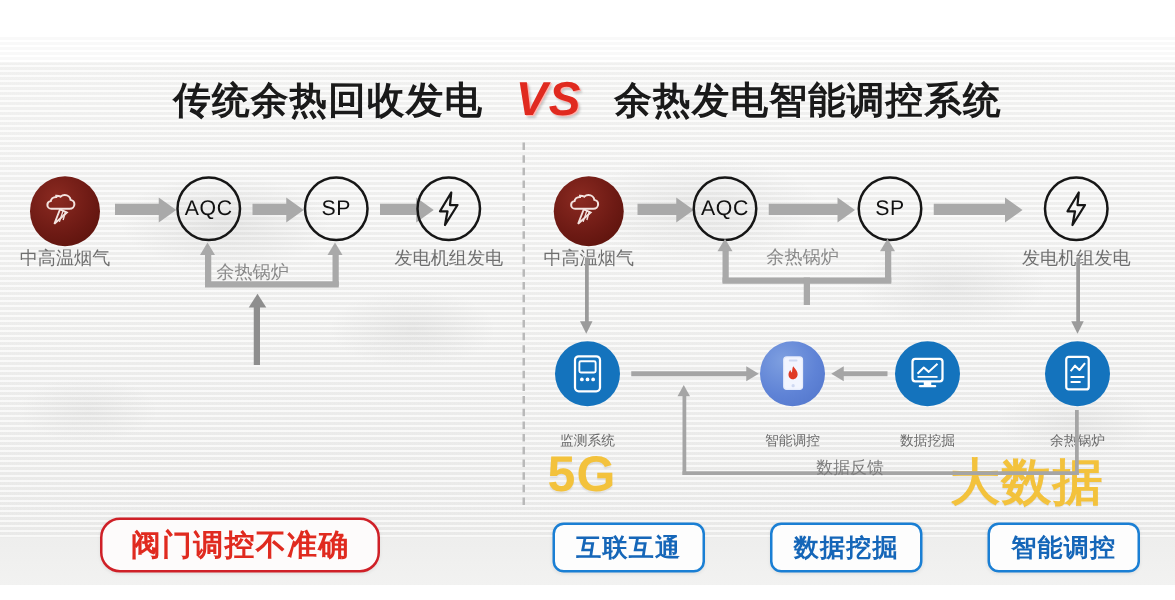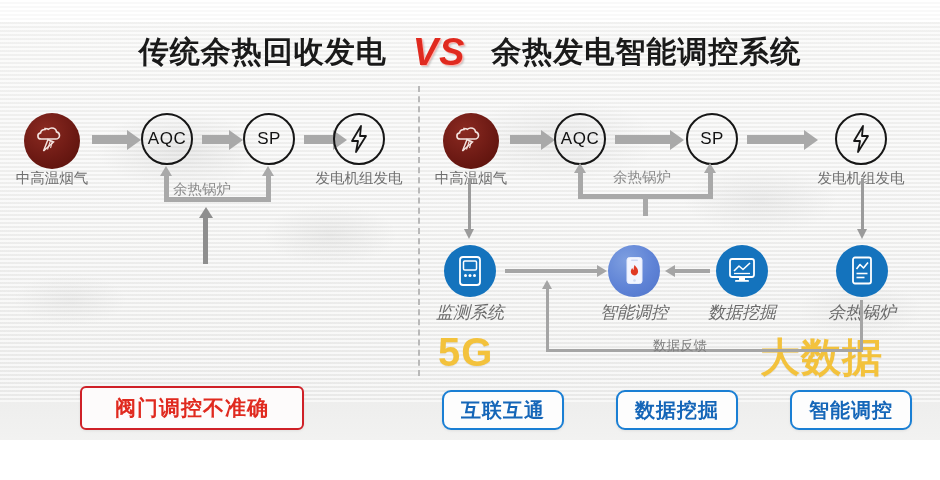--- a/index.html
+++ b/index.html
@@ -6,20 +6,21 @@
   html, body {
     width: 940px; height: 480px;
     font-family: "Liberation Sans", "DejaVu Sans", sans-serif;
     overflow: hidden;
   }
   #stage {
     position: relative;
     width: 940px; height: 440px;
     background: linear-gradient(180deg,#f7f7f6 0%,#f4f4f3 40%,#eeeeed 100%);
     overflow: hidden;
+    margin-top: 28px;
   }
   
   .bg-map {
     position: absolute; inset: 0;
     background:
       radial-gradient(ellipse 120px 55px at 180px 150px, rgba(150,150,150,.16), transparent 70%),
       radial-gradient(ellipse 95px 45px at 330px 235px, rgba(150,150,150,.13), transparent 70%),
       radial-gradient(ellipse 140px 60px at 560px 140px, rgba(150,150,150,.13), transparent 70%),
       radial-gradient(ellipse 110px 50px at 760px 200px, rgba(150,150,150,.12), transparent 70%),
       radial-gradient(ellipse 90px 40px at 860px 310px, rgba(150,150,150,.10), transparent 70%),
@@ -147,22 +148,22 @@
   
   .blue-circle {
     width:52px; height:52px; border-radius:50%;
     background:#1473bd;
     display:flex; align-items:center; justify-content:center;
   }
   .blue-circle.soft {
     background: radial-gradient(circle at 35% 30%, #7e9fe0 0%, #5f83d6 55%, #4f73c9 100%);
   }
   .blue-label {
-    position:absolute; top:56px; left:50%; transform:translateX(-50%);
-    font-size:17px; color:#6b6b6b; white-space:nowrap;font-style:italic;
+    position:absolute; top:72px; left:50%; transform:translateX(-50%);
+    font-size:11px; color:#6b6b6b; white-space:nowrap;
   }
 
   
   .gold {
     position:absolute; color:#f3c23c; font-weight:800;
     white-space:nowrap; letter-spacing:1px;
     text-shadow: 0 1px 1px rgba(0,0,0,.07);
   }
   #gold-ai   { left:582px; top:196px; font-size:40px; }
   #gold-5g   { left:438px; top:330px; font-size:40px; }
@@ -180,24 +181,24 @@
     border-right:5.5px solid transparent;
   }
   .fb-label {
     position:absolute; font-size:13.5px; color:#7d7d7d; white-space:nowrap;
   }
 
   
   .red-box {
     position:absolute; left:80px; top:386px;
     width:224px; height:44px;
-    border:2.4px solid #cf2027; border-radius:6px;
+    border:2.4px solid #cf2027; border-radius:16px;
     background:#fdfbfb;
     display:flex; align-items:center; justify-content:center;
-    font-size:21px; font-weight:700; color:#e02a1f; letter-spacing:1px;
+    font-size:24px; font-weight:700; color:#e02a1f; letter-spacing:1px;
     box-shadow: 0 1px 3px rgba(0,0,0,.07);
   }
   .blue-box {
     position:absolute; top:390px;
     height:40px;
     border:2.4px solid #1a7fd4; border-radius:9px;
     background:#fdfdfd;
     display:flex; align-items:center; justify-content:center;
     font-size:20px; font-weight:700; color:#1566b8; letter-spacing:1px;
     box-shadow: 0 1px 3px rgba(0,0,0,.07);

